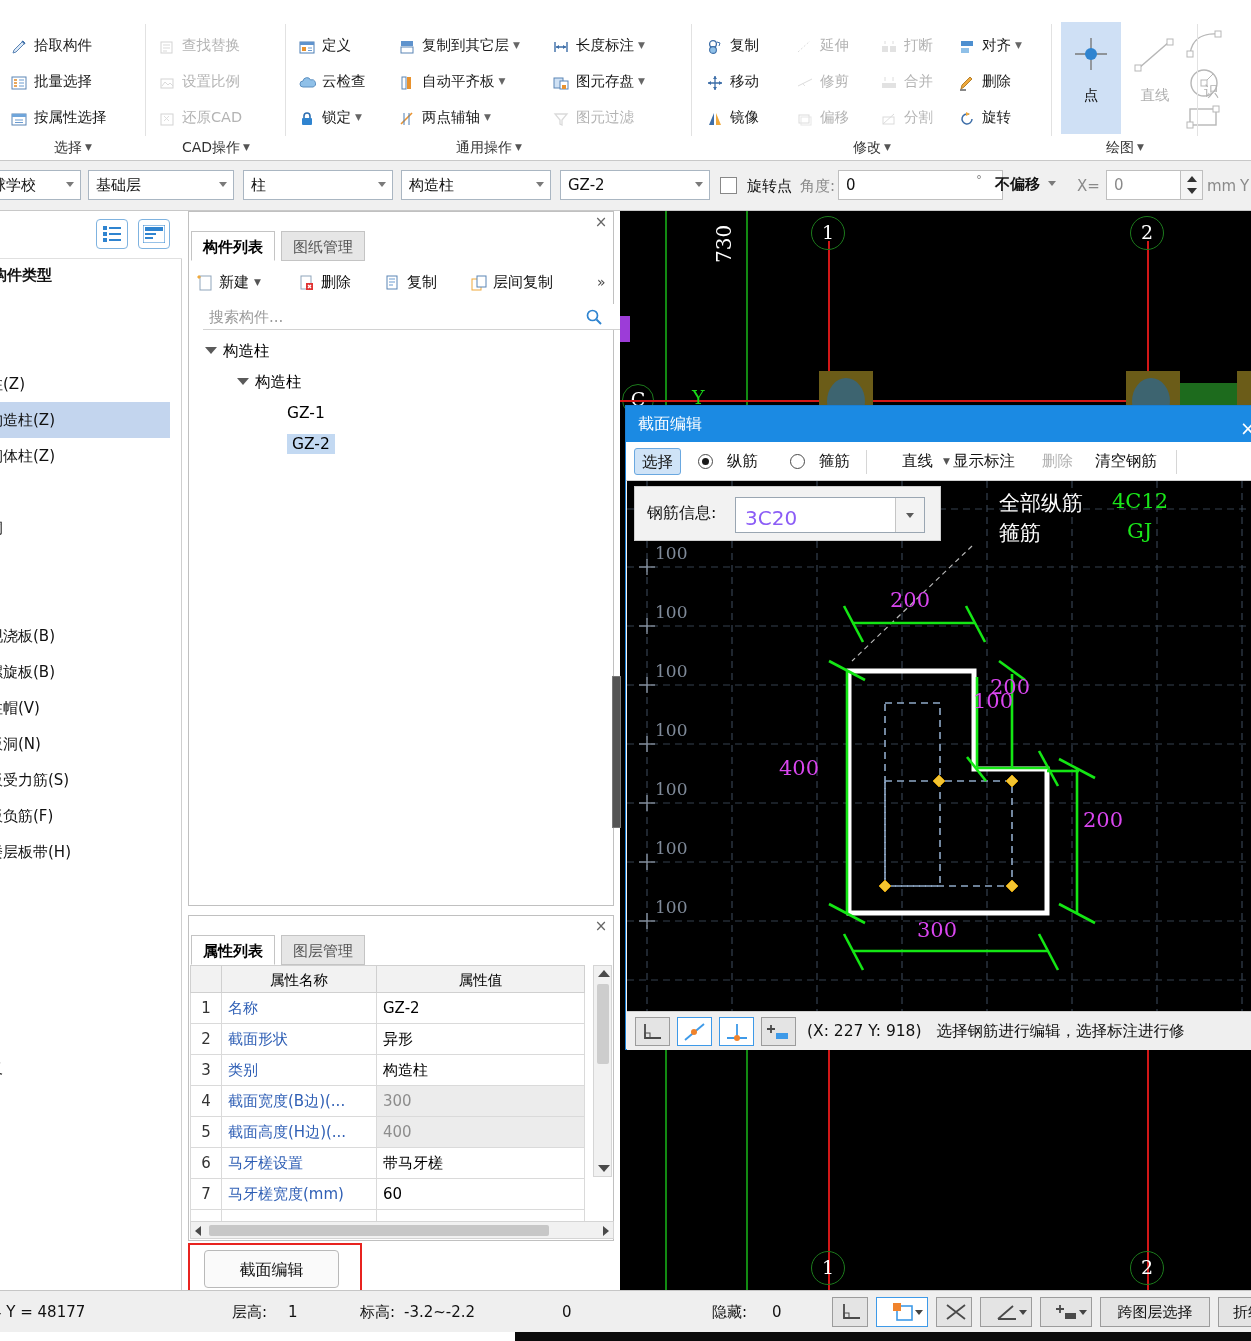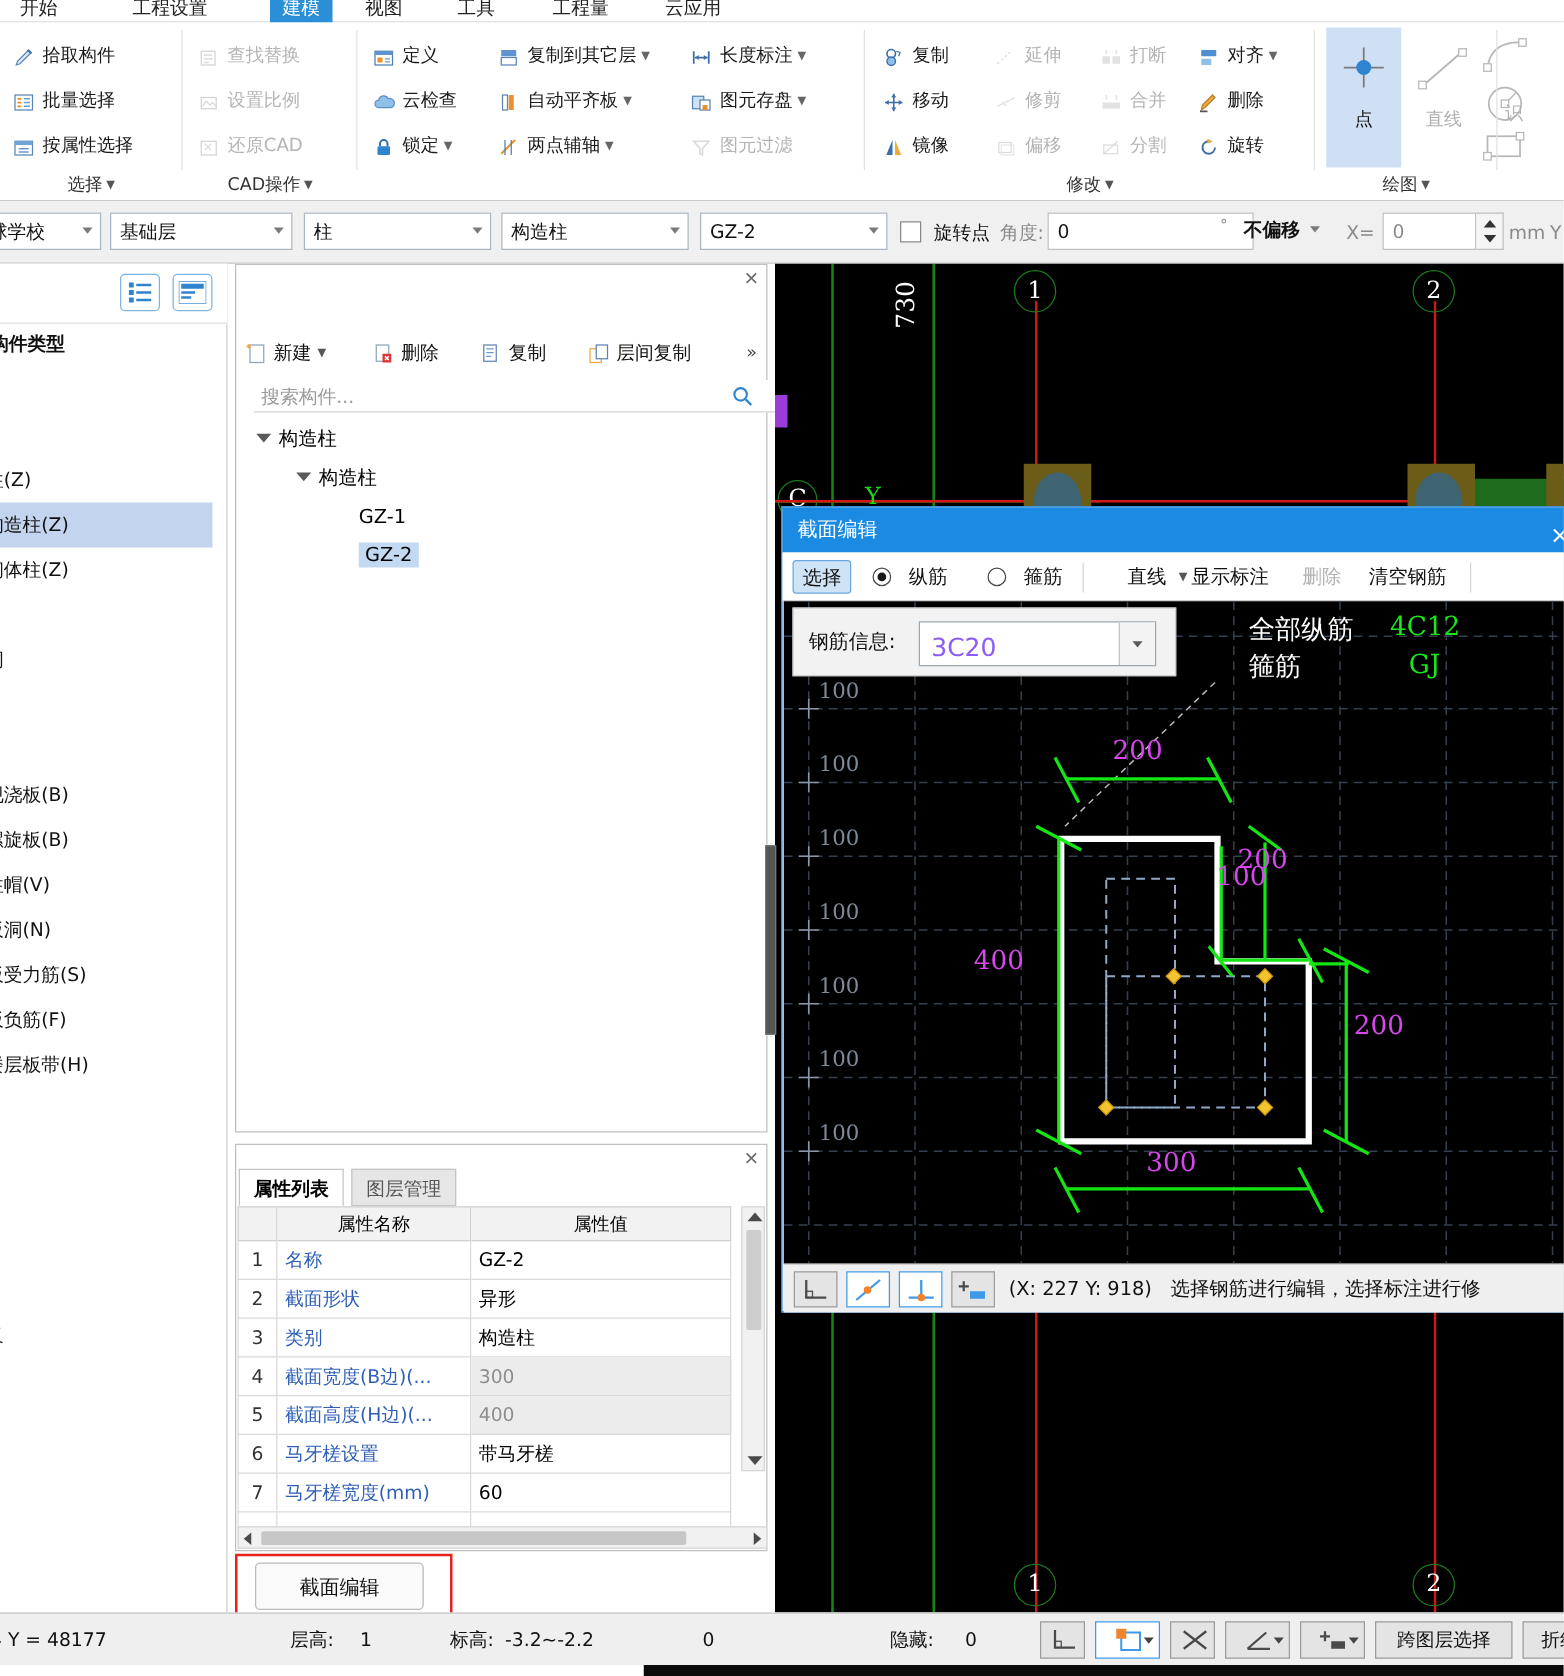--- a/index.html
+++ b/index.html
@@ -279,29 +279,20 @@
     border-top:5px solid #444;
   }
   .taskbar{ position:absolute; left:0; top:1332px; width:1251px; height:9px; background:#fff;}
   .taskbar .dk{ position:absolute; left:515px; top:0; width:736px; height:9px; background:#0b0b0b;}
 </style>
 </head>
 <body>
 
 <div class="app">
 
-  <div class="tabs">
-    <div class="tab" style="left:6px;">开始</div>
-    <div class="tab" style="left:96px;">工程设置</div>
-    <div class="tab active" style="left:216px;">建模</div>
-    <div class="tab" style="left:282px;">视图</div>
-    <div class="tab" style="left:356px;">工具</div>
-    <div class="tab" style="left:432px;">工程量</div>
-    <div class="tab" style="left:522px;">云应用</div>
-  </div>
 
   <div class="ribbon">
 
     <div class="rgroup" style="left:146px; width:140px;">
       <div class="ritem dis" style="left:10px; top:12px;">
         <span class="ic">
           <svg viewBox="0 0 18 18">
               <rect x="3" y="4" width="11" height="11" fill="#fff" stroke="#9a9a9a"></rect>
               <path d="M5 7h7M5 10h7M5 13h4" stroke="#a8a8a8" stroke-width="1.2"></path>
             </svg>
@@ -447,20 +438,23 @@
       </div>
       <div class="ritem dis" style="left:264px; top:84px;">
         <span class="ic">
           <svg viewBox="0 0 18 18">
               <path d="M3 4h12l-5 6v5l-2-1v-4z" fill="none" stroke="#a8a8a8" stroke-width="1.3"></path>
             </svg>
         </span>
         <span>图元过滤</span>
       </div>
 
+      <div class="gtitle">
+        <span>通用操作</span><span class="car">▼</span>
+      </div>
       <div class="sep"></div>
     </div>
 
     <div class="rgroup" style="left:692px; width:360px;">
       <div class="ritem" style="left:12px; top:12px;">
         <span class="ic">
           <svg viewBox="0 0 18 18">
               <circle cx="7" cy="6" r="3.4" fill="none" stroke="#3d6ea8" stroke-width="1.3"></circle>
               <circle cx="7" cy="12" r="3.4" fill="#8fc0e8" stroke="#3d6ea8" stroke-width="1.1"></circle>
               <path d="M11 4l3 1-1 3" stroke="#3d6ea8" fill="none"></path>
@@ -703,20 +697,24 @@
     <div class="navitem" style="left:-12px; top:479px;">柱帽(V)</div>
     <div class="navitem" style="left:-12px; top:515px;">板洞(N)</div>
     <div class="navitem" style="left:-12px; top:551px;">板受力筋(S)</div>
     <div class="navitem" style="left:-12px; top:587px;">板负筋(F)</div>
     <div class="navitem" style="left:-12px; top:623px;">楼层板带(H)</div>
     <div class="navitem" style="left:-12px; top:839px;">义</div>
   </div>
 
   <div class="panel" style="left:188px; top:211px; width:426px; height:695px;">
     <div class="closeb">×</div>
+    <div class="ptabs" style="top:19px; width:100%;">
+      <div class="ptab act" style="left:2px;">构件列表</div>
+      <div class="ptab" style="left:92px;">图纸管理</div>
+    </div>
 
     <div class="tbtn" style="left:6px; top:56px;">
       <span class="ic">
         <svg viewBox="0 0 18 18">
             <rect x="4" y="2" width="11" height="14" fill="#fff" stroke="#8fa5bb"></rect>
             <path d="M1 3l2-2 2 2-2 2z" fill="#f0a93c"></path>
           </svg>
       </span>
       <span>新建</span><span class="car">▼</span>
     </div>

